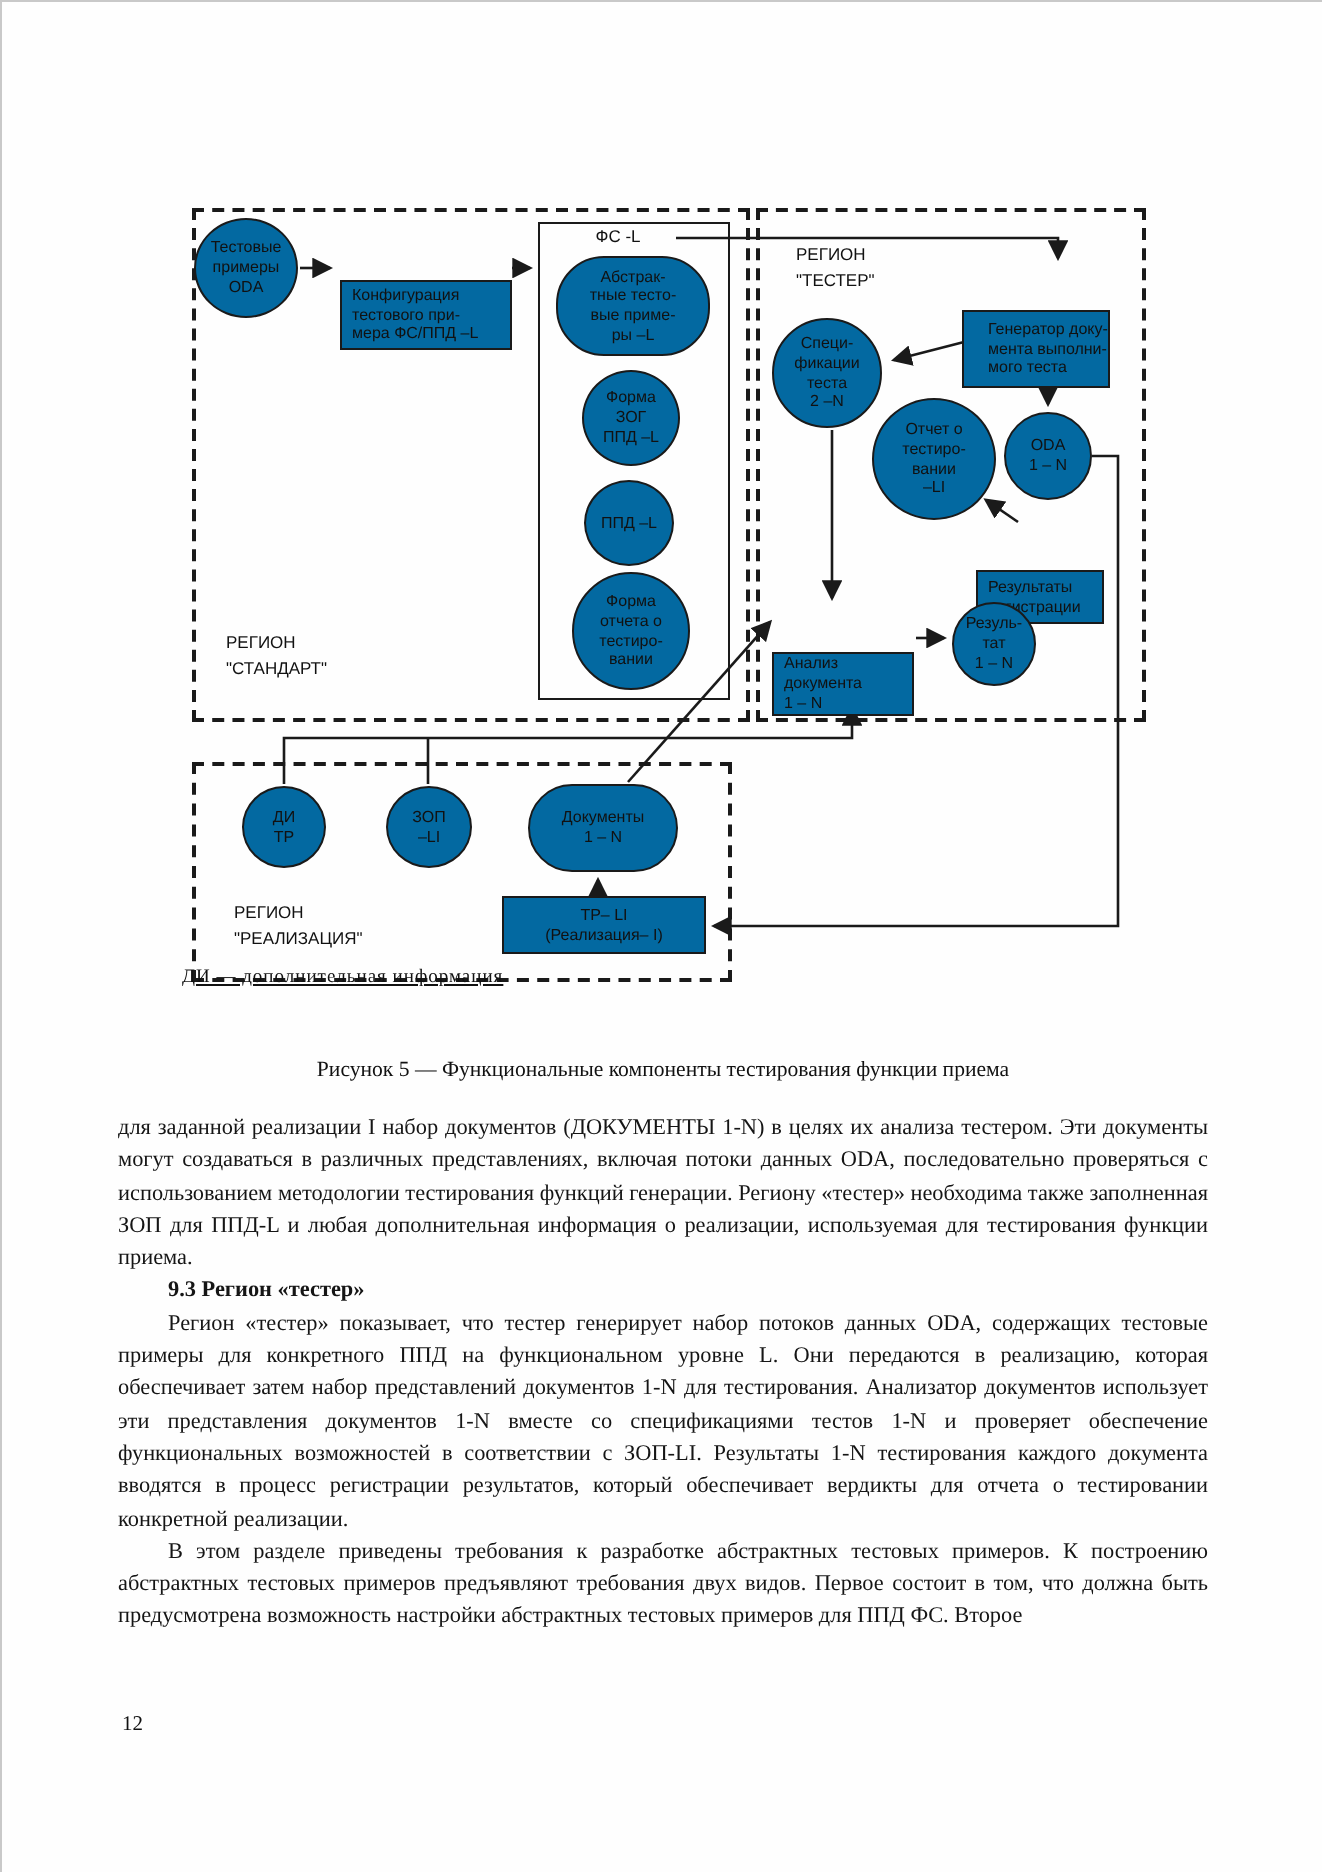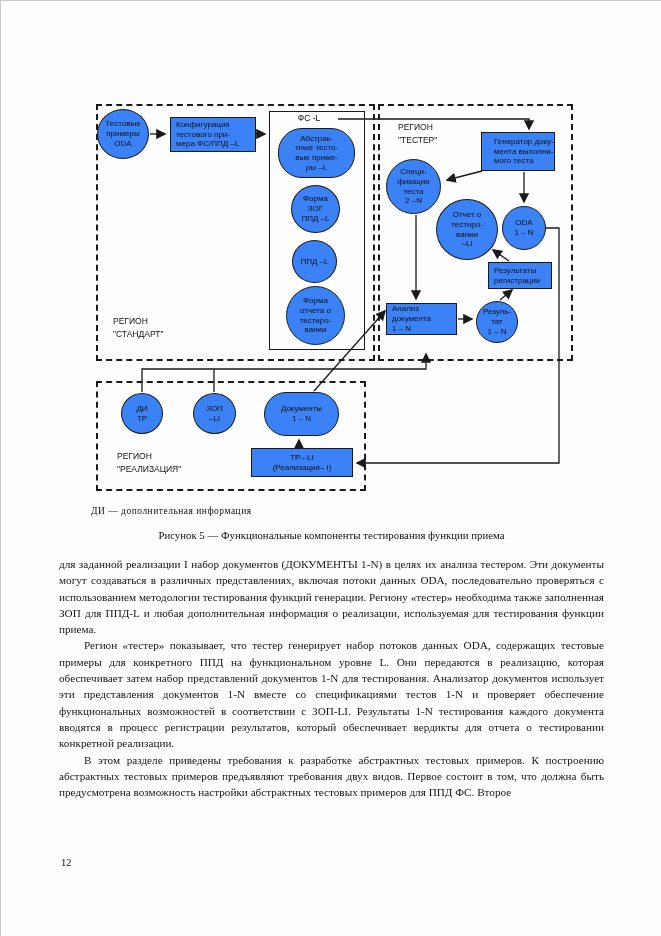--- a/index.html
+++ b/index.html
@@ -5,30 +5,30 @@
   html,body{margin:0;padding:0;background:#e9e9e9;}
   #page{position:relative;width:661px;height:936px;background:#fefefe;margin:0 auto;
         border:1px solid #c9c9c9;overflow:hidden;color:#111;}
   
   .doc-header{position:absolute;left:63px;top:60px;font:bold 12.5px/1.2 "Liberation Serif",serif;letter-spacing:.2px;}
   
   .region{position:absolute;border:2px dashed #1a1a1a;}
   .solidbox{position:absolute;border:1.6px solid #1a1a1a;background:#fefefe;}
   .node{position:absolute;display:flex;align-items:center;justify-content:center;
         text-align:center;font:8px/1.22 "Liberation Sans",sans-serif;
-        white-space:pre-line;background:#3b82f6;color:#111;box-sizing:border-box;}
+        white-space:pre-line;background:#0369a1;color:#111;box-sizing:border-box;}
   .circle{border:1.5px solid #1a1a1a;border-radius:50%;}
   .rect{border:1.5px solid #1a1a1a;}
   .stadium{border:1.5px solid #1a1a1a;border-radius:24px;}
-  .ta-l{text-align:left;justify-content:flex-start;padding-left:5px;}
+  .ta-l{text-align:left;justify-content:flex-start;padding-left:5px;margin-top:23px;}
   .region-label{position:absolute;font:8.5px/1.5 "Liberation Sans",sans-serif;white-space:pre-line;color:#111;}
   .fs-label{position:absolute;text-align:center;font:8.5px/1.2 "Liberation Sans",sans-serif;color:#111;}
   #connectors{position:absolute;left:0;top:0;pointer-events:none;}
   
-  .fig-note{position:absolute;left:90px;top:505px;font:9.5px/1.2 "Liberation Serif",serif;letter-spacing:.5px;}
+  .fig-note{position:absolute;left:90px;top:483px;font:9.5px/1.2 "Liberation Serif",serif;letter-spacing:.5px;text-decoration:underline;}
   .fig-caption{position:absolute;left:0;top:528px;width:661px;text-align:center;
                font:10.8px/1.2 "Liberation Serif",serif;}
   
   .body-text{position:absolute;left:58px;top:555px;width:545px;
              font:11.2px/16.3px "Liberation Serif",serif;text-align:justify;color:#151515;}
   .body-text p{margin:0;text-indent:25px;}
   .body-text p.no-indent{text-indent:0;}
   .sub-heading{margin:0;font-weight:bold;text-indent:25px;}
   .sec-heading{margin:12px 0 10px;font:bold 13.2px/1.25 "Liberation Serif",serif;text-indent:25px;}
   .page-number{position:absolute;left:60px;top:856px;font:10.5px/1.2 "Liberation Serif",serif;}
@@ -128,19 +128,20 @@
 1 – N</div>
     <div class="node rect" style="left:250px;top:447px;width:102px;height:29px;">ТР– LI
 (Реализация– I)</div>
 
     <div class="fig-note">ДИ — дополнительная информация</div>
     <div class="fig-caption">Рисунок 5 — Функциональные компоненты тестирования функции приема</div>
   </div>
 
   <div class="body-text">
     <p class="no-indent">для заданной реализации I набор документов (ДОКУМЕНТЫ 1-N) в целях их анализа тестером. Эти документы могут создаваться в различных представлениях, включая потоки данных ODA, последовательно проверяться с использованием методологии тестирования функций генерации. Региону «тестер» необходима также заполненная ЗОП для ППД-L и любая дополнительная информация о реализации, используемая для тестирования функции приема.</p>
+    <p class="sub-heading">9.3 Регион «тестер»</p>
     <p>Регион «тестер» показывает, что тестер генерирует набор потоков данных ODA, содержащих тестовые примеры для конкретного ППД на функциональном уровне L. Они передаются в реализацию, которая обеспечивает затем набор представлений документов 1-N для тестирования. Анализатор документов использует эти представления документов 1-N вместе со спецификациями тестов 1-N и проверяет обеспечение функциональных возможностей в соответствии с ЗОП-LI. Результаты 1-N тестирования каждого документа вводятся в процесс регистрации результатов, который обеспечивает вердикты для отчета о тестировании конкретной реализации.</p>
     <p>В этом разделе приведены требования к разработке абстрактных тестовых примеров. К построению абстрактных тестовых примеров предъявляют требования двух видов. Первое состоит в том, что должна быть предусмотрена возможность настройки абстрактных тестовых примеров для ППД ФС. Второе</p>
   </div>
 
   <div class="page-number">12</div>
 
 </div>
 
 </body></html>

